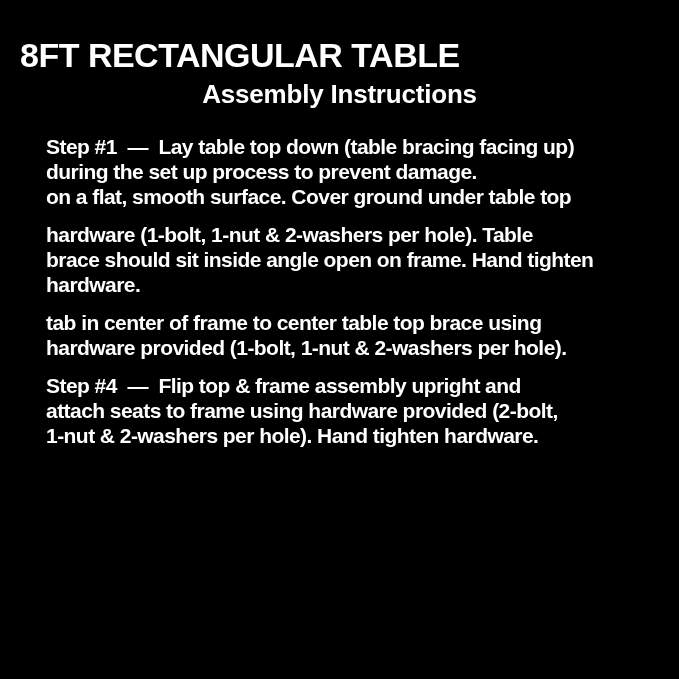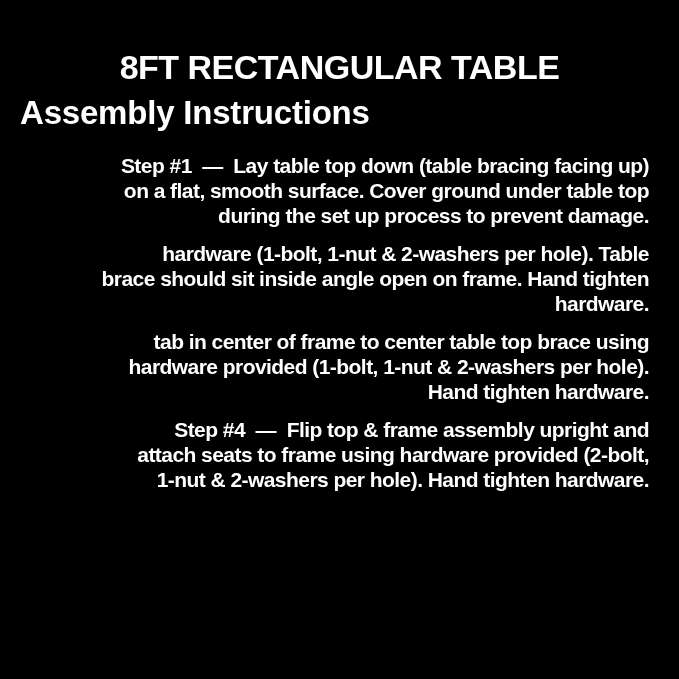--- a/index.html
+++ b/index.html
@@ -16,37 +16,36 @@
     color: #ffffff;
     -webkit-font-smoothing: antialiased;
   }
   .card {
     width: 679px;
     height: 679px;
     box-sizing: border-box;
     background: #000000;
   }
   .title {
-    margin: 45px 20px 0 20px;
-    text-align: center;
+    margin: 33px 20px 0 20px;
     font-size: 34px;
     line-height: 44px;
     letter-spacing: -0.5px;
     white-space: nowrap;
   }
   .subtitle {
-    margin: 8px 20px 0 20px;
-    font-size: 33px;
+    margin: 1px 20px 0 20px;
+    text-align: center;
+    font-size: 26px;
     line-height: 32px;
     letter-spacing: -0.2px;
   }
   .steps {
     margin-top: 24px;
     padding: 0 30px 0 46px;
-    text-align: right;
   }
   .step {
     margin: 0 0 13px 0;
   }
   .line {
     font-size: 21px;
     line-height: 25px;
     letter-spacing: -0.55px;
     white-space: pre;
   }
@@ -54,34 +53,33 @@
 </head>
 <body>
 
 <div class="card">
   <div class="title">8FT RECTANGULAR TABLE</div>
   <div class="subtitle">Assembly Instructions</div>
 
   <div class="steps">
     <div class="step">
       <div class="line">Step #1  —  Lay table top down (table bracing facing up)</div>
+      <div class="line">during the set up process to prevent damage.</div>
       <div class="line">on a flat, smooth surface. Cover ground under table top</div>
-      <div class="line">during the set up process to prevent damage.</div>
     </div>
 
     <div class="step">
       <div class="line">hardware (1-bolt, 1-nut &amp; 2-washers per hole). Table</div>
       <div class="line">brace should sit inside angle open on frame. Hand tighten</div>
       <div class="line">hardware.</div>
     </div>
 
     <div class="step">
       <div class="line">tab in center of frame to center table top brace using</div>
       <div class="line">hardware provided (1-bolt, 1-nut &amp; 2-washers per hole).</div>
-      <div class="line">Hand tighten hardware.</div>
     </div>
 
     <div class="step">
       <div class="line">Step #4  —  Flip top &amp; frame assembly upright and</div>
       <div class="line">attach seats to frame using hardware provided (2-bolt,</div>
       <div class="line">1-nut &amp; 2-washers per hole). Hand tighten hardware.</div>
     </div>
 
   </div>
 </div>

